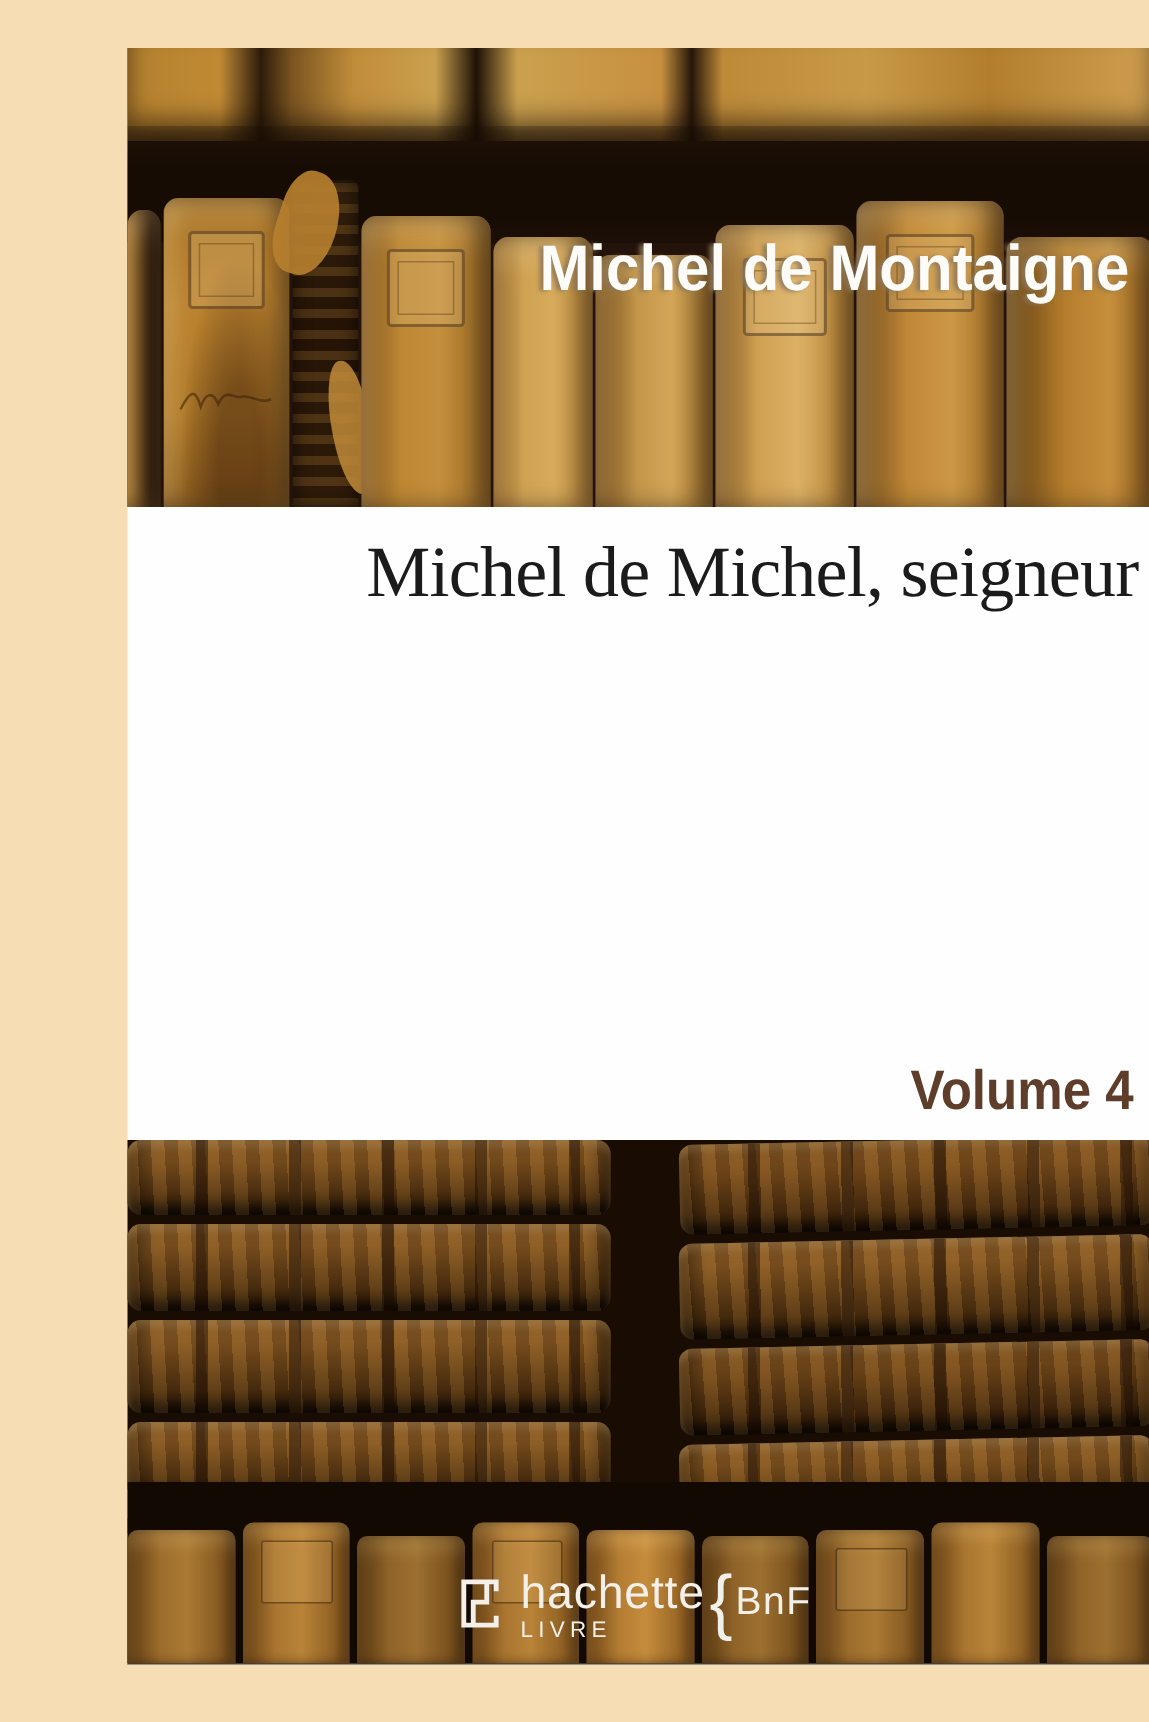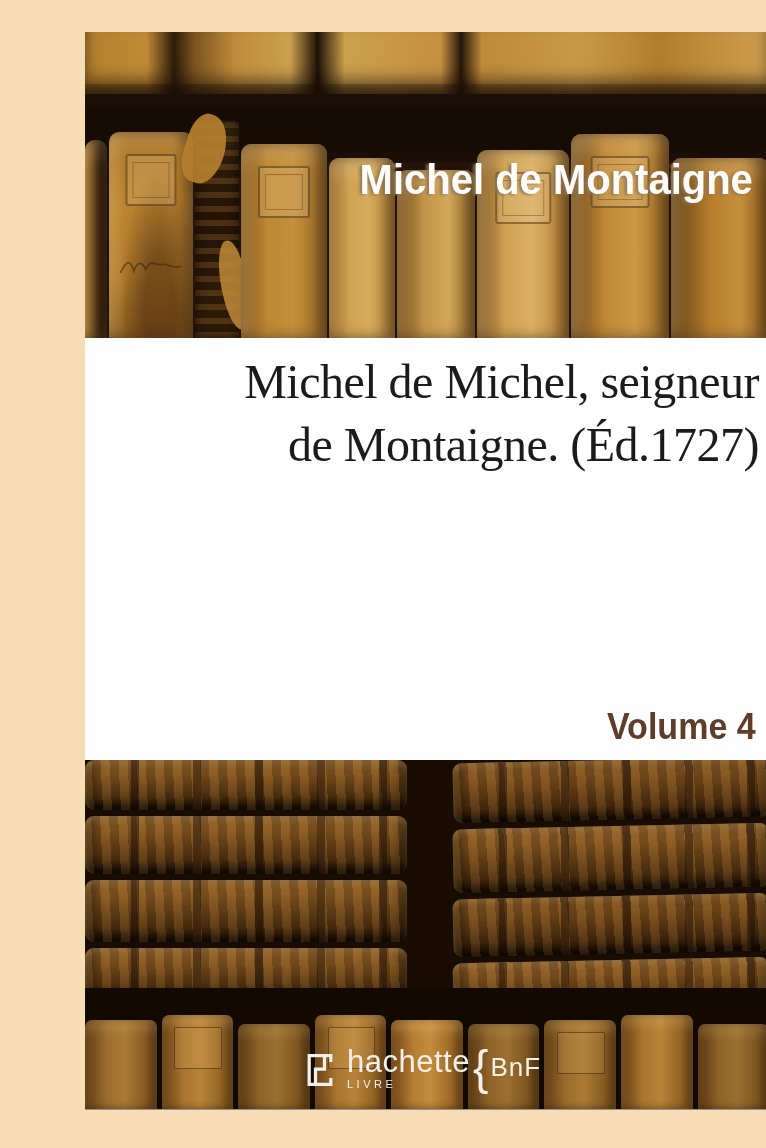--- a/index.html
+++ b/index.html
@@ -141,27 +141,27 @@
   .vspine:nth-child(2n){margin-top:3px;filter:brightness(1.08);}
   .vspine:nth-child(3n){margin-top:12px;filter:brightness(.92);}
   .vspine:nth-child(5){filter:brightness(1.15);}
   .vspine .label{
     position:absolute;top:12px;left:18%;width:64%;height:40px;
     border:1px solid rgba(40,20,6,.5);background:rgba(220,180,110,.16);border-radius:2px;
   }
 
   
   .logo-hachette{
-    position:absolute;left:217px;top:286px;display:flex;align-items:flex-end;z-index:6;
+    position:absolute;left:217px;top:286px;display:flex;align-items:flex-start;z-index:6;
     color:var(--logo-text,#f3f0e9);
   }
   .logo-hachette .mono{width:36px;height:40px;margin-top:3px;}
   .logo-hachette .words{margin-left:9px;line-height:1;}
   .logo-hachette .word-main{font-size:31px;letter-spacing:.5px;font-weight:500;}
-  .logo-hachette .word-sub{font-size:11px;letter-spacing:3.5px;margin-top:2px;font-weight:500;}
+  .logo-hachette .word-sub{font-size:15px;letter-spacing:3.5px;margin-top:2px;font-weight:500;}
   .logo-bnf{
     position:absolute;left:388px;top:284px;display:flex;align-items:center;z-index:6;
     color:var(--logo-text,#f3f0e9);
   }
   .logo-bnf .brace{font-size:46px;font-weight:400;line-height:1;transform:scaleY(1.05);}
   .logo-bnf .bnf{font-size:26px;font-weight:normal;letter-spacing:1px;margin-left:2px;}
 </style>
 </head>
 <body>
 
@@ -191,21 +191,20 @@
       <span class="label"></span>
     </div>
     <div class="spine s9"></div>
 
     <div class="author">Michel de Montaigne</div>
   </div>
 
   <div class="white-band">
     <div class="title">
       <div>Michel de Michel, seigneur</div>
-      <div>de Montaigne. (Éd.1727)</div>
     </div>
     <div class="volume">Volume 4</div>
   </div>
 
   <div class="photo-bottom">
     <div class="stack stack-left">
       <div class="hbook"></div>
       <div class="hbook"></div>
       <div class="hbook"></div>
       <div class="hbook"></div>

